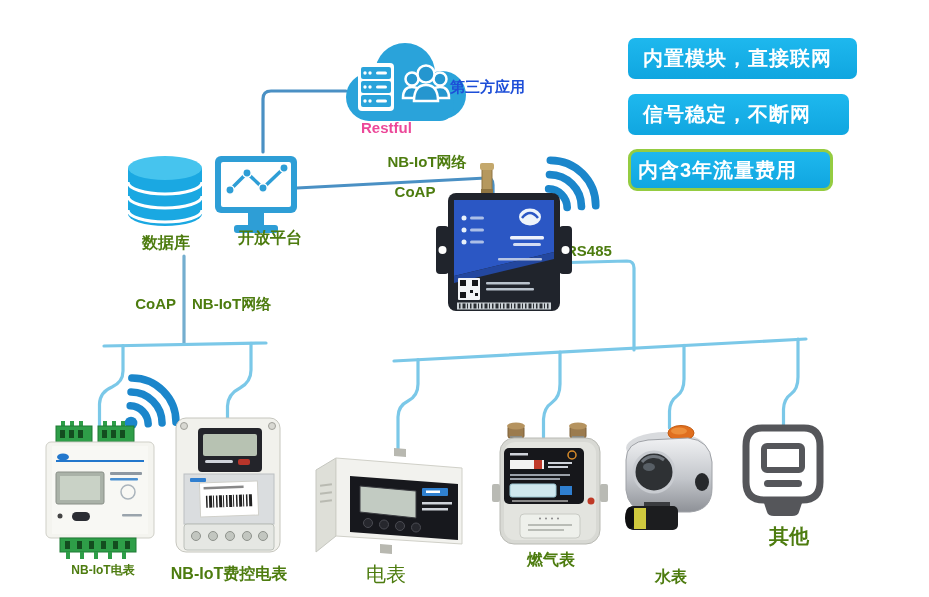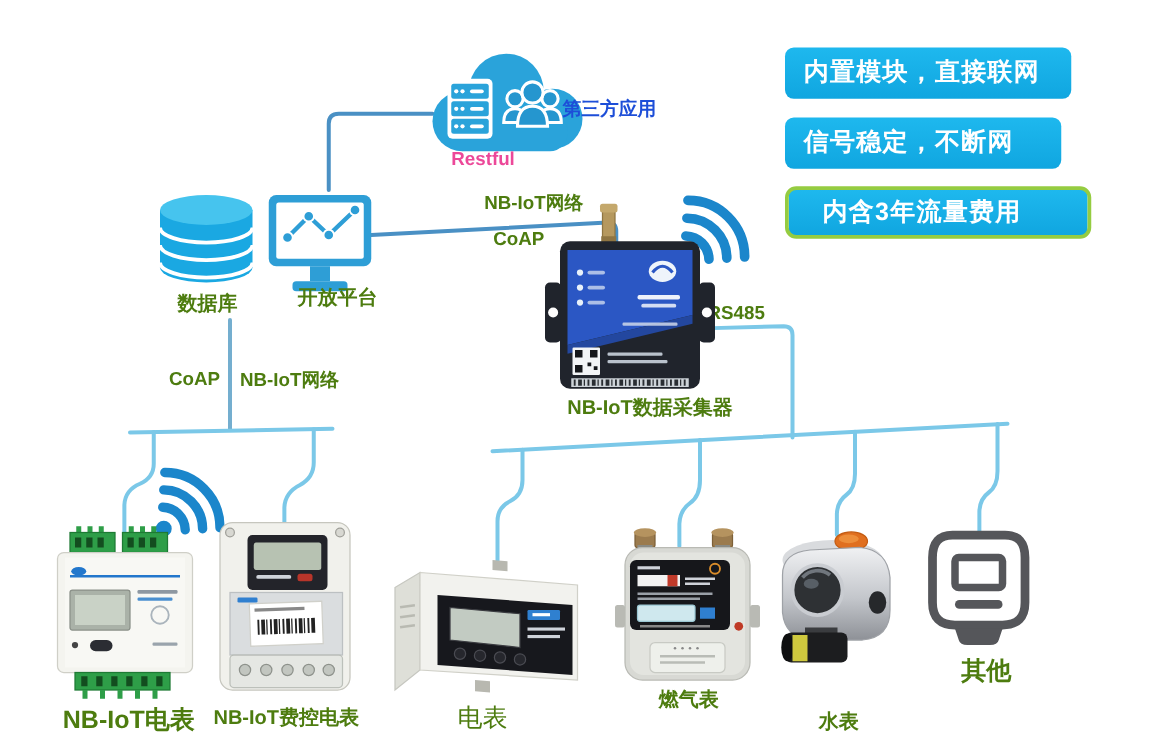--- a/index.html
+++ b/index.html
@@ -14,34 +14,34 @@
   #lbl-third-party{left:450px;top:78px;font-size:15px;font-weight:700;color:#1d4ed8;}
   #lbl-restful{left:361px;top:119px;font-size:15px;font-weight:600;color:#ec4899;}
   #lbl-db{left:126px;top:233px;width:80px;font-size:16px;font-weight:700;}
   #lbl-open{left:214px;top:228px;width:88px;font-size:16px;font-weight:700;text-align:right;}
   #lbl-net-top{left:366px;top:153px;width:122px;font-size:15px;font-weight:600;}
   #lbl-coap-top{left:360px;top:183px;width:110px;font-size:15px;font-weight:600;}
   #lbl-coap-left{left:118px;top:295px;width:58px;font-size:15px;font-weight:600;}
   #lbl-net-left{left:192px;top:295px;width:104px;font-size:15px;font-weight:600;}
   #lbl-rs485{left:566px;top:242px;font-size:15px;font-weight:600;}
   #lbl-collector{left:438px;top:316px;width:164px;font-size:16px;font-weight:700;}
-  #lbl-d1{left:41px;top:562px;width:124px;font-size:20px;font-weight:700;}
+  #lbl-d1{left:41px;top:562px;width:124px;font-size:12px;font-weight:700;}
   #lbl-d2{left:158px;top:564px;width:142px;font-size:16px;font-weight:700;}
   #lbl-d3{left:336px;top:561px;width:100px;font-size:20px;font-weight:400;}
   #lbl-d4{left:501px;top:550px;width:100px;font-size:16px;font-weight:700;}
   #lbl-d5{left:621px;top:538px;width:100px;font-size:16px;font-weight:700;margin-top:29px;}
   #lbl-d6{left:739px;top:523px;width:100px;font-size:20px;font-weight:700;}
   
   .banner{position:absolute;left:628px;height:41px;border-radius:7px;
           background:linear-gradient(#1eb8ee,#10a6e0);color:#fff;font-weight:700;
           font-size:20px;line-height:41px;padding:0 15px;letter-spacing:1px;white-space:nowrap;}
   #banner1{top:38px;width:199px;}
   #banner2{top:94px;width:191px;}
   #banner3{top:149px;width:185px;height:36px;line-height:36px;border:3px solid #95cc41;
-           border-radius:9px;padding:0 27px;}
+           border-radius:9px;padding:0 7px;}
   
   .wifi{transform:rotate(45deg);}
 </style>
 </head>
 <body>
 
 <div class="stage">
 
   <svg class="abs" style="left:0;top:0;" width="929" height="597" viewBox="0 0 929 597">
     <g fill="none" stroke-linecap="round" stroke-linejoin="round">
@@ -187,21 +187,20 @@
         <rect x="41" y="133" width="3" height="3" fill="#14161a"></rect>
       </g>
       <rect x="52" y="122" width="44" height="2.5" rx="1" fill="#b9c2cc"></rect>
       <rect x="52" y="128" width="48" height="2.5" rx="1" fill="#b9c2cc"></rect>
       <g>
         <line x1="23" y1="146" x2="117" y2="146" stroke="#cdd3d8" stroke-width="7"></line>
         <line x1="25" y1="146" x2="115" y2="146" stroke="#2a2e33" stroke-width="5" stroke-dasharray="1.5 2 3 1.5 1 2"></line>
       </g>
     </svg>
   </div>
-  <div class="lbl c" id="lbl-collector">NB-IoT数据采集器</div>
 
   <div class="banner" id="banner1">内置模块，直接联网</div>
   <div class="banner" id="banner2">信号稳定，不断网</div>
   <div class="banner" id="banner3">内含3年流量费用</div>
 
   <div class="abs wifi" style="left:112px;top:368px;">
     <svg width="74" height="74" viewBox="0 0 64 64">
       <g stroke="#1b86cb" stroke-width="6.5" stroke-linecap="round" fill="none">
         <path d="M 21 44 A 16 16 0 0 1 43 44"></path>
         <path d="M 13 35 A 27 27 0 0 1 51 35"></path>

